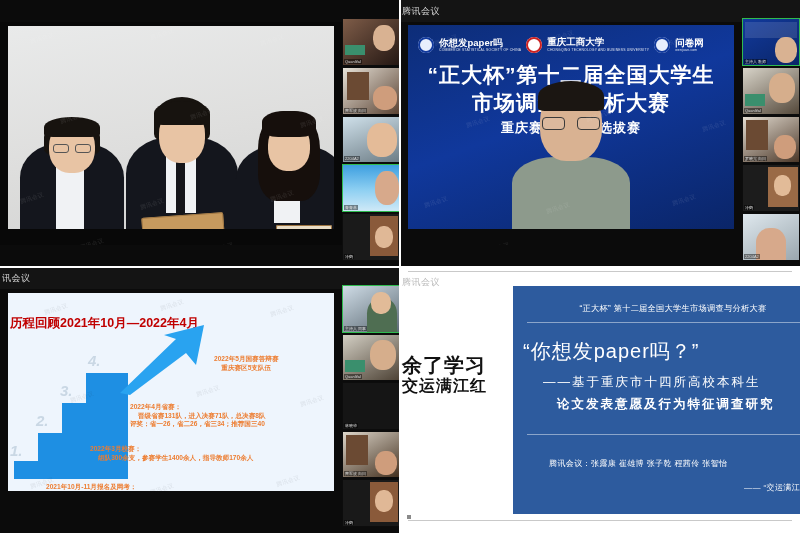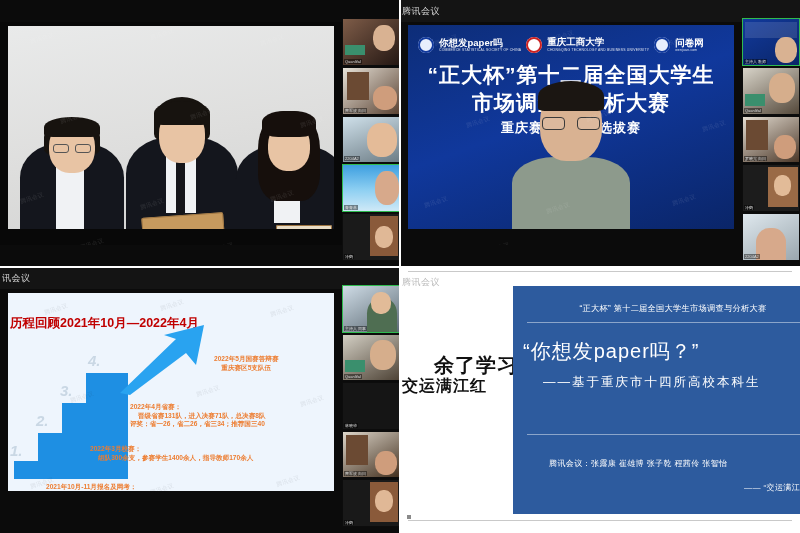--- a/index.html
+++ b/index.html
@@ -84,21 +84,21 @@
   .ann .i { display:block; padding-left:8px; }
 
   
   .q4 { background:#ffffff; }
   .pagearea { position:absolute; inset:0; background:#fff; }
   .toprule { position:absolute; left:8px; right:8px; top:4px; height:1px; background:#c9c9c9; }
   .botrule { position:absolute; left:8px; right:8px; bottom:12px; height:1px; background:#c9c9c9; }
   .botsq { position:absolute; left:7px; bottom:14px; width:4px; height:4px; background:#8a8a8a; }
   .bigblack { position:absolute; left:2px; top:88px; color:#111; font-weight:bold;
               line-height:1.08; letter-spacing:1px; }
-  .bigblack .l1 { font-size:20px; display:block;margin-left:32px; }
+  .bigblack .l1 { font-size:20px; display:block; }
   .bigblack .l2 { font-size:16px; display:block; }
   .cover { position:absolute; left:113px; top:19px; width:320px; height:228px;
            background:#2d5b9e; color:#fff; overflow:hidden; }
   .cv-top { position:absolute; top:17px; left:0; right:0; text-align:center;
             font-size:8.2px; white-space:nowrap; letter-spacing:.3px; }
   .cv-hr { position:absolute; left:14px; right:6px; height:1px; background:rgba(255,255,255,.45); }
   .cv-q { position:absolute; top:52px; left:10px; font-size:20px; font-weight:normal;
           letter-spacing:1px; white-space:nowrap; }
   .cv-s1 { position:absolute; top:88px; left:30px; font-size:12.5px; font-weight:normal;
            letter-spacing:2px; white-space:nowrap; }
@@ -364,20 +364,21 @@
       <div class="bigblack">
         <span class="l1">余了学习</span>
         <span class="l2">交运满江红</span>
       </div>
 
       <div class="cover">
         <div class="cv-top">“正大杯” 第十二届全国大学生市场调查与分析大赛</div>
         <div class="cv-hr" style="top:36px;"></div>
         <div class="cv-q">“你想发paper吗？”</div>
         <div class="cv-s1">——基于重庆市十四所高校本科生</div>
+        <div class="cv-s2">论文发表意愿及行为特征调查研究</div>
         <div class="cv-hr" style="top:148px;"></div>
         <div class="cv-team">
           <span>腾讯会议：</span><span>张露康 崔雄博 张子乾 程茜伶 张智怡</span>
         </div>
         <div class="cv-sign">—— “交运满江红” 团队</div>
       </div>
 
       <div class="botrule"></div>
       <div class="botsq"></div>
     </div>

